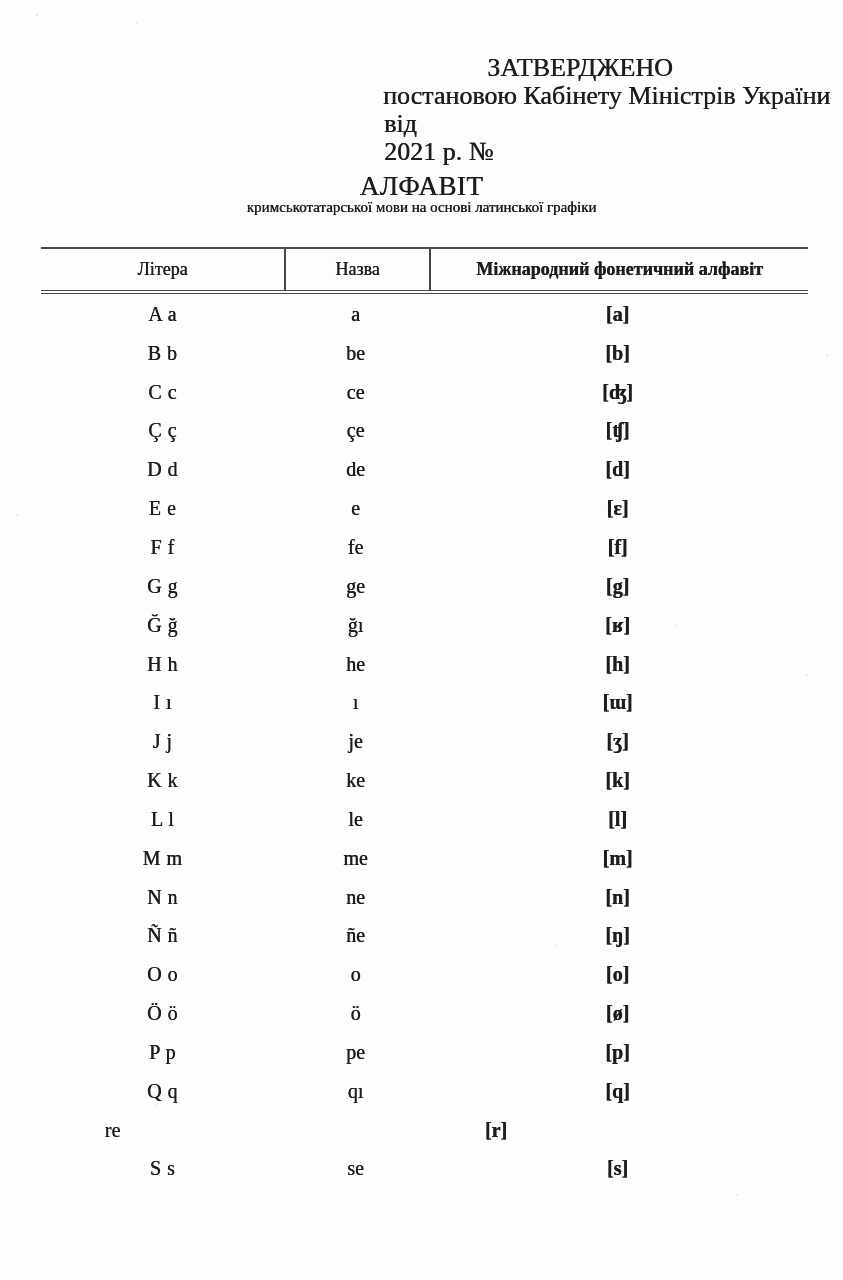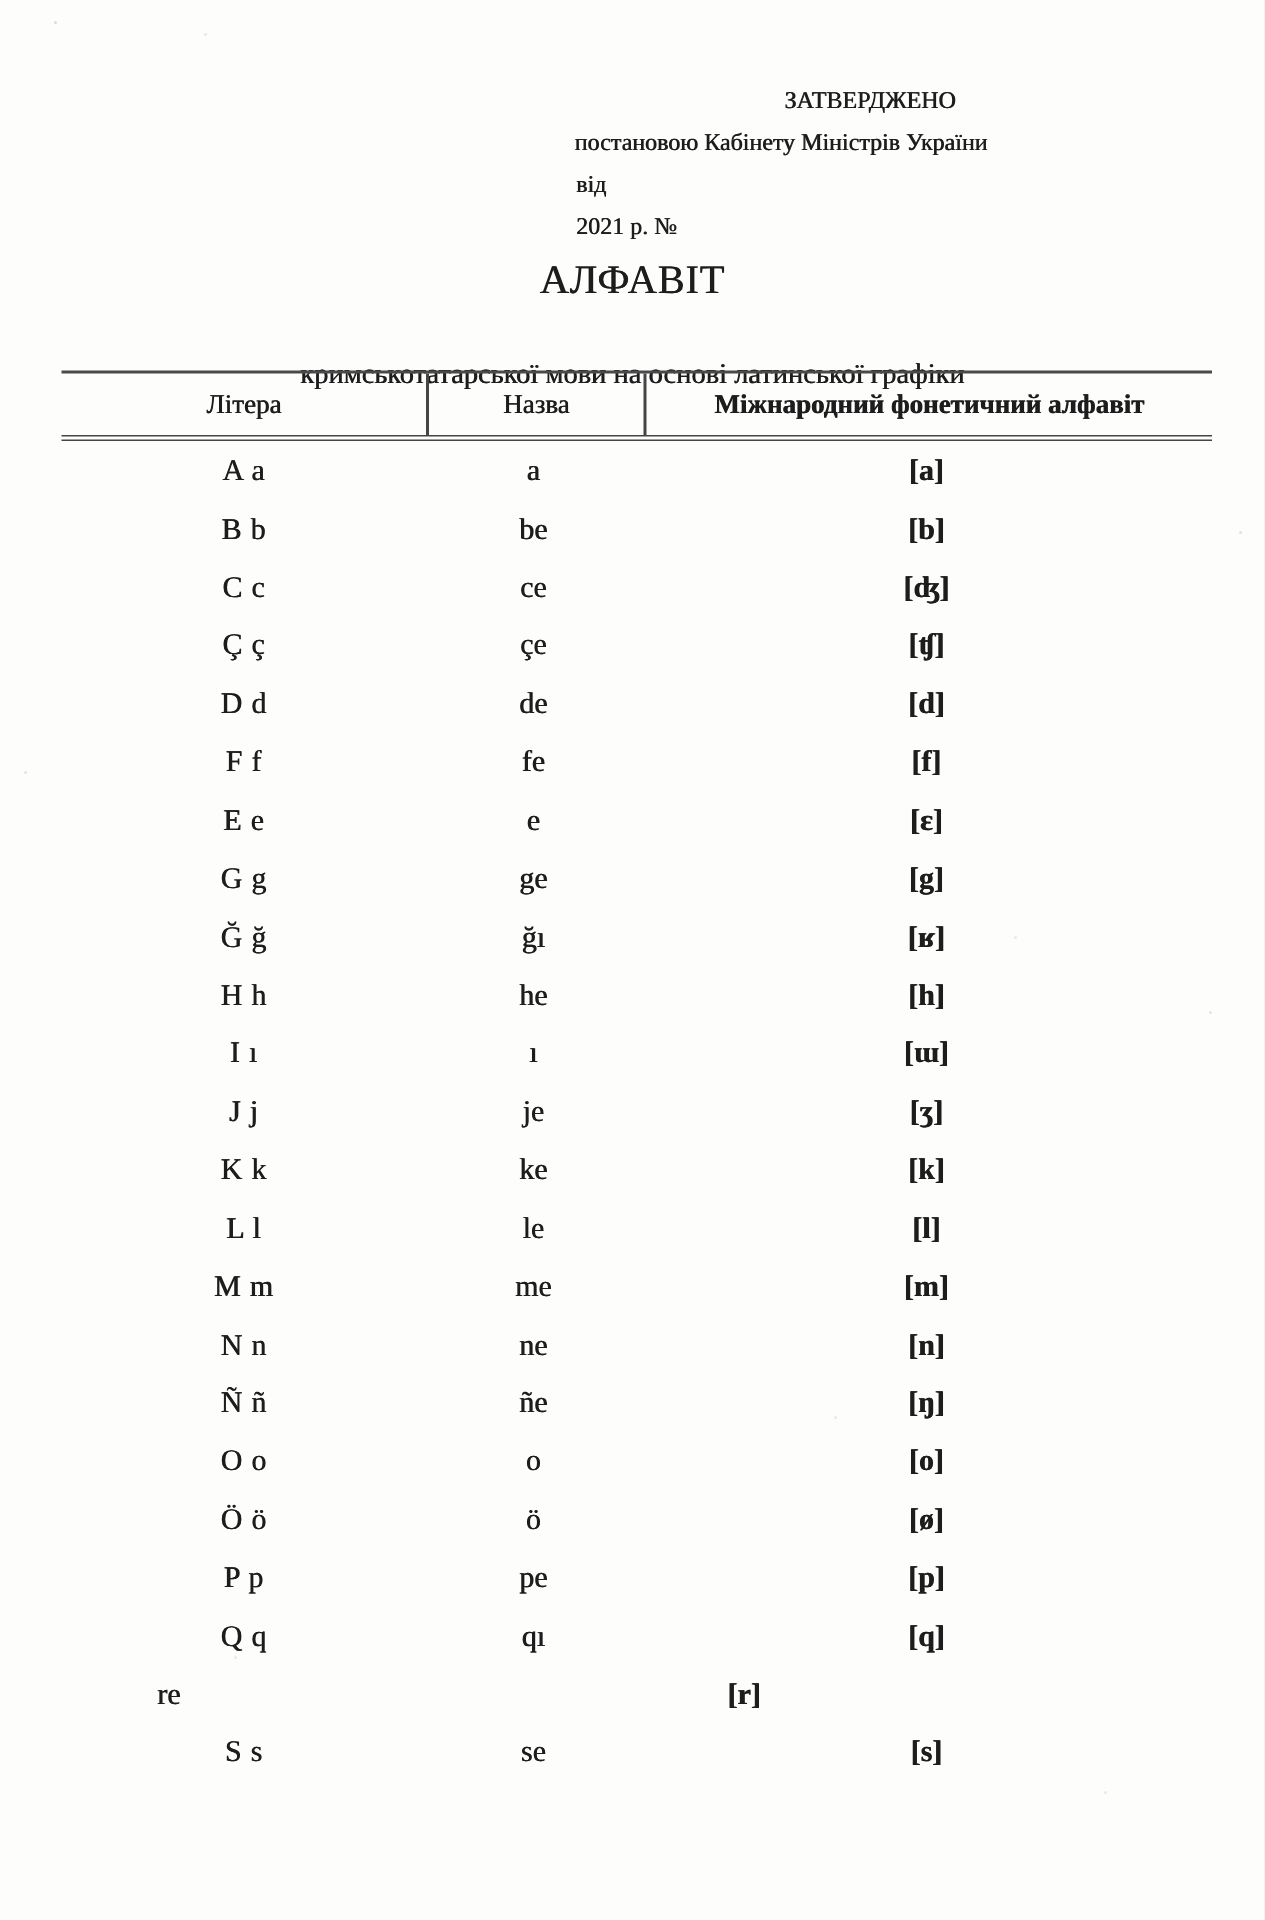--- a/index.html
+++ b/index.html
@@ -35,21 +35,21 @@
       120px 1090px 0 rgba(60,60,60,0.10),
       700px 1180px 0 rgba(60,60,60,0.10);
   }
 
   
   .approval {
     position: absolute;
     top: 54px;
     left: 383px;
     width: 394px;
-    font-size: 16px;
+    font-size: 26px;
     line-height: 28px;
     white-space: nowrap;
   }
   .approval-line1 { text-align: center; }
   .approval-line3 {
     display: flex;
     justify-content: space-between;
     padding-right: 44px;
     padding-left: 1px;
     flex-direction: column;
@@ -64,22 +64,21 @@
     text-align: center;
     font-size: 27px;
     letter-spacing: 0.5px;
   }
   .doc-subtitle {
     position: absolute;
     top: 199px;
     left: 0;
     width: 843px;
     text-align: center;
-    font-size: 19px;
-    margin-top: 40px;
+    font-size: 15px;
   }
 
   
   .alphabet-table {
     position: absolute;
     top: 247px;
     left: 41px;
     width: 767px;
   }
   .thead {
@@ -161,30 +160,30 @@
           <div class="td col-letter">Ç ç</div>
           <div class="td col-name">çe</div>
           <div class="td col-ipa">[ʧ]</div>
         </div>
         <div class="tr">
           <div class="td col-letter">D d</div>
           <div class="td col-name">de</div>
           <div class="td col-ipa">[d]</div>
         </div>
         <div class="tr">
+          <div class="td col-letter">E e</div>
+          <div class="td col-name">e</div>
+          <div class="td col-ipa">[ɛ]</div>
+        </div>
+        <div class="tr">
           <div class="td col-letter">F f</div>
           <div class="td col-name">fe</div>
           <div class="td col-ipa">[f]</div>
         </div>
         <div class="tr">
-          <div class="td col-letter">E e</div>
-          <div class="td col-name">e</div>
-          <div class="td col-ipa">[ɛ]</div>
-        </div>
-        <div class="tr">
           <div class="td col-letter">G g</div>
           <div class="td col-name">ge</div>
           <div class="td col-ipa">[g]</div>
         </div>
         <div class="tr">
           <div class="td col-letter">Ğ ğ</div>
           <div class="td col-name">ğı</div>
           <div class="td col-ipa">[ʁ]</div>
         </div>
         <div class="tr">

